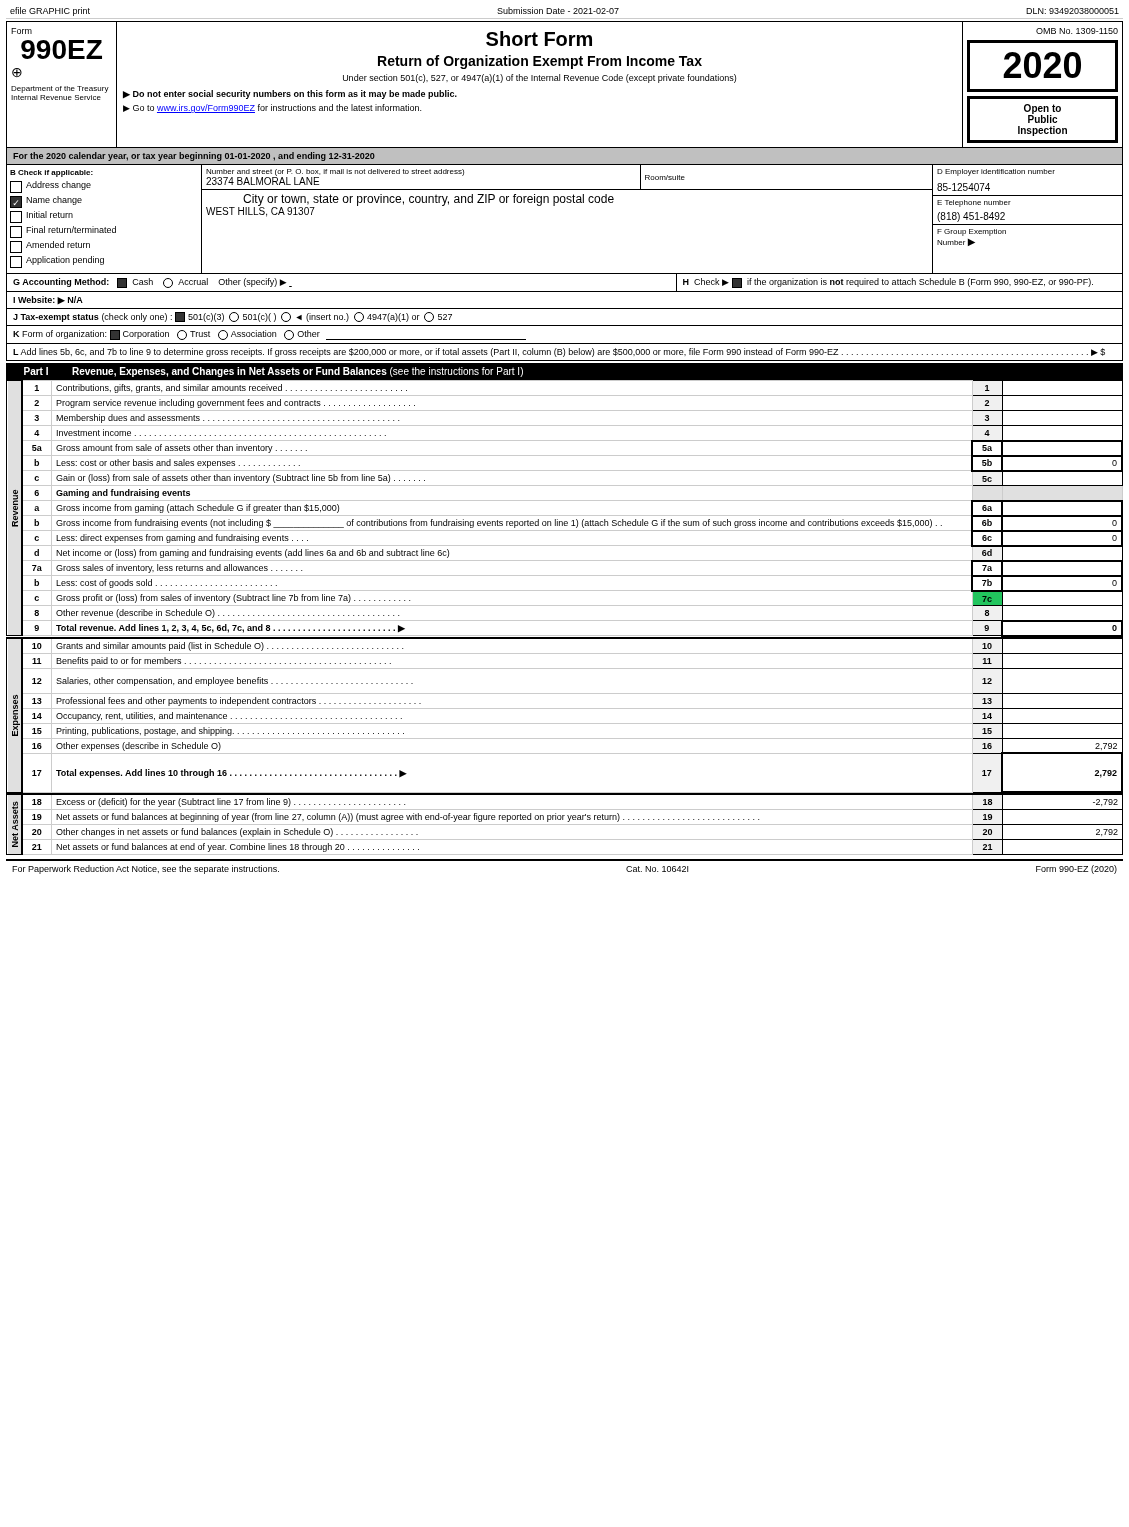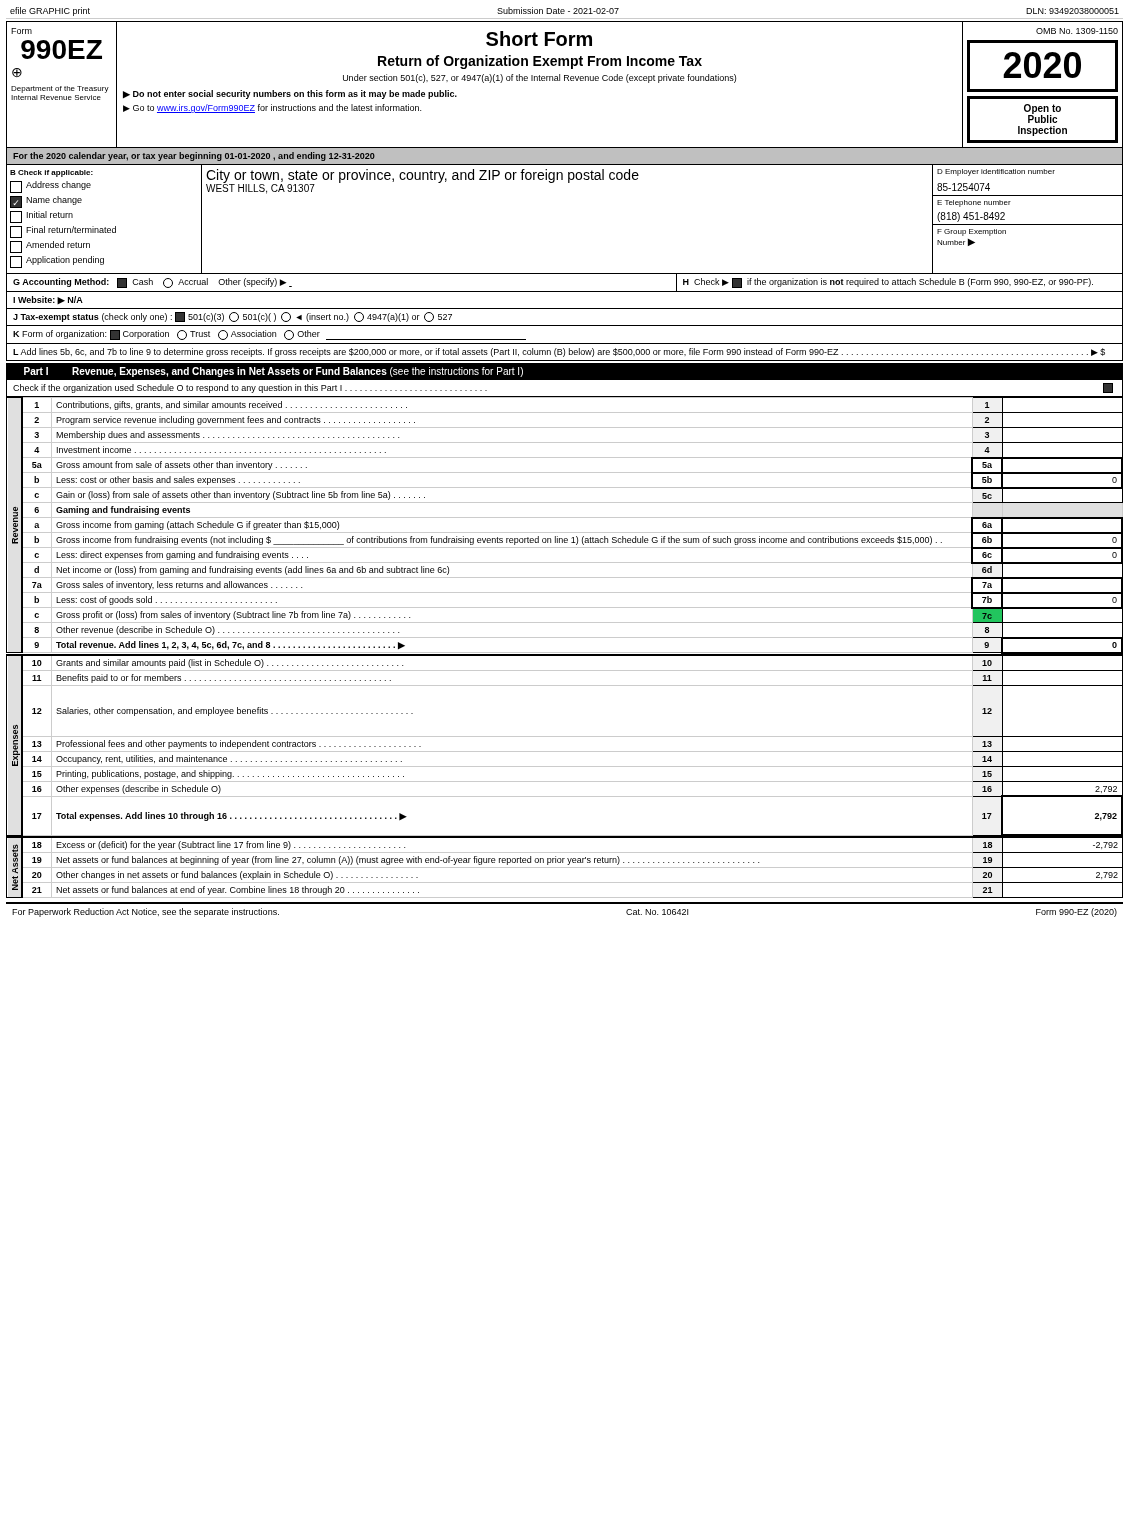--- a/index.html
+++ b/index.html
@@ -94,22 +94,31 @@
         </div>
         <div class="check-row">
           <span class="check-box"></span>
           <span>Application pending</span>
         </div>
       </td>
       <td style="vertical-align:top; padding:0; border-right:1px solid #000;">
         <table style="width:100%; border-collapse:collapse;">
           <tbody>
           <tr>
+            <td style="border-bottom:1px solid #000; border-right:1px solid #000; padding:2px 4px; width:60%;">
+              <div style="font-size:8px;">Number and street (or P. O. box, if mail is not delivered to street address)</div>
+              <div style="font-size:10px;">23374 BALMORAL LANE</div>
+            </td>
+            <td style="border-bottom:1px solid #000; padding:2px 4px; width:40%;">
+              <div style="font-size:8px;">Room/suite</div>
+            </td>
+          </tr>
+          <tr>
             <td colspan="2" style="padding:2px 4px;">
-              <div style="font-size:14px;">City or town, state or province, country, and ZIP or foreign postal code</div>
+              <div style="font-size:12px;margin-left:37px;">City or town, state or province, country, and ZIP or foreign postal code</div>
               <div style="font-size:10px;">WEST HILLS, CA  91307</div>
             </td>
           </tr>
         </tbody>
             </table>
       </td>
       <td style="width:190px; vertical-align:top; padding:0;">
         <table style="width:100%; border-collapse:collapse; height:100%;">
           <tbody>
                 <tr>
@@ -189,24 +198,20 @@
 
   <table style="width:100%; border-collapse:collapse; margin-top:2px;">
     <tbody>
         <tr>
       <td style="background:#000; color:white; padding:3px 6px; font-size:10px; font-weight:bold; width:60px; text-align:center;">Part I</td>
       <td style="background:#000; color:white; padding:3px 6px; font-size:10px; font-weight:bold;">Revenue, Expenses, and Changes in Net Assets or Fund Balances <span style="font-weight:normal;">(see the instructions for Part I)</span></td>
     </tr>
   </tbody>
     </table>
 
-  <div style="border:1px solid #000; border-top:none; padding:3px 6px; font-size:9px; display:flex; justify-content:space-between; align-items:center;">
-    <span>Check if the organization used Schedule O to respond to any question in this Part I . . . . . . . . . . . . . . . . . . . . . . . . . . . . .</span>
-    <span class="checkbox-sm checked"></span>
-  </div>
 
   <table style="width:100%; border-collapse:collapse; font-size:9px;">
     <tbody>
         <tr>
       <td rowspan="17" style="width:15px; background:#e0e0e0; writing-mode:vertical-rl; transform:rotate(180deg); text-align:center; font-weight:bold; font-size:9px; border:1px solid #000; border-right:2px solid #000;">Revenue</td>
       <td style="width:30px; text-align:center; font-weight:bold; border:1px solid #ccc; padding:2px 3px;">1</td>
       <td style="border:1px solid #ccc; padding:2px 4px;">Contributions, gifts, grants, and similar amounts received . . . . . . . . . . . . . . . . . . . . . . . . .</td>
       <td style="width:30px; text-align:center; border:1px solid #000; font-weight:bold; background:#f0f0f0;">1</td>
       <td style="width:120px; border:1px solid #000; text-align:right; padding-right:4px;"></td>
     </tr>
@@ -319,21 +324,21 @@
       <td style="width:120px; border:1px solid #000; text-align:right; padding-right:4px;"></td>
     </tr>
     <tr>
       <td style="width:30px; text-align:center; font-weight:bold; border:1px solid #ccc; padding:2px 3px;">11</td>
       <td style="border:1px solid #ccc; padding:2px 4px;">Benefits paid to or for members . . . . . . . . . . . . . . . . . . . . . . . . . . . . . . . . . . . . . . . . . .</td>
       <td style="width:30px; text-align:center; border:1px solid #000; font-weight:bold; background:#f0f0f0;">11</td>
       <td style="width:120px; border:1px solid #000; text-align:right; padding-right:4px;"></td>
     </tr>
     <tr>
       <td style="width:30px; text-align:center; font-weight:bold; border:1px solid #ccc; padding:2px 3px;">12</td>
-      <td style="border:1px solid #ccc; padding:20px 4px;">Salaries, other compensation, and employee benefits . . . . . . . . . . . . . . . . . . . . . . . . . . . . .</td>
+      <td style="border:1px solid #ccc; padding:7px 4px;">Salaries, other compensation, and employee benefits . . . . . . . . . . . . . . . . . . . . . . . . . . . . .</td>
       <td style="width:30px; text-align:center; border:1px solid #000; font-weight:bold; background:#f0f0f0;">12</td>
       <td style="width:120px; border:1px solid #000; text-align:right; padding-right:4px;"></td>
     </tr>
     <tr>
       <td style="width:30px; text-align:center; font-weight:bold; border:1px solid #ccc; padding:2px 3px;">13</td>
       <td style="border:1px solid #ccc; padding:2px 4px;">Professional fees and other payments to independent contractors . . . . . . . . . . . . . . . . . . . . .</td>
       <td style="width:30px; text-align:center; border:1px solid #000; font-weight:bold; background:#f0f0f0;">13</td>
       <td style="width:120px; border:1px solid #000; text-align:right; padding-right:4px;"></td>
     </tr>
     <tr>

